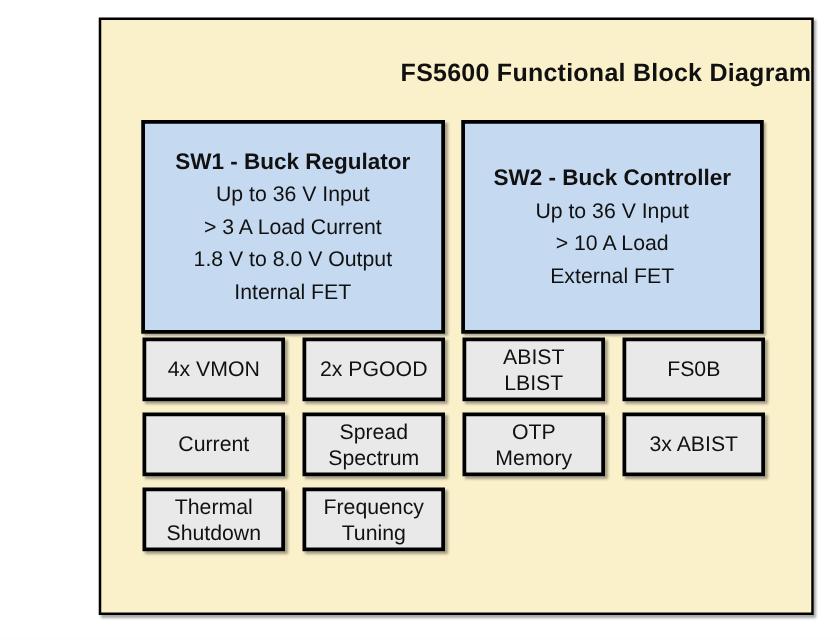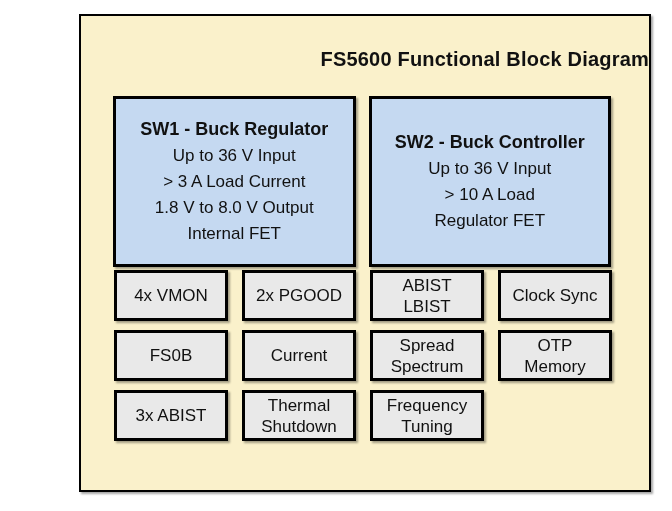--- a/index.html
+++ b/index.html
@@ -100,30 +100,29 @@
       <div class="feature-title">SW1 - Buck Regulator</div>
       <div class="feature-line">Up to 36 V Input</div>
       <div class="feature-line">&gt; 3 A Load Current</div>
       <div class="feature-line">1.8 V to 8.0 V Output</div>
       <div class="feature-line">Internal FET</div>
     </div>
     <div class="feature">
       <div class="feature-title">SW2 - Buck Controller</div>
       <div class="feature-line">Up to 36 V Input</div>
       <div class="feature-line">&gt; 10 A Load</div>
-      <div class="feature-line">Regulator FET</div>
+      <div class="feature-line">External FET</div>
     </div>
   </div>
 
   <div class="grid">
     <div class="block">4x VMON</div>
     <div class="block">2x PGOOD</div>
     <div class="block">ABIST
 LBIST</div>
-    <div class="block">Clock Sync</div>
 
     <div class="block">FS0B</div>
     <div class="block">Current</div>
     <div class="block">Spread
 Spectrum</div>
 
     <div class="block">OTP
 Memory</div>
     <div class="block">3x ABIST</div>
     <div class="block">Thermal

